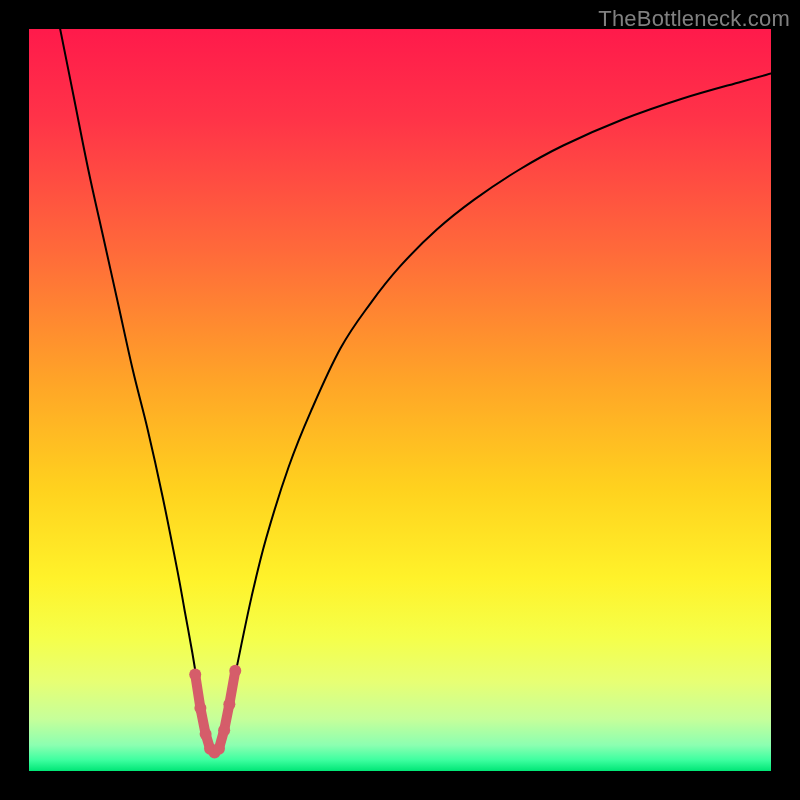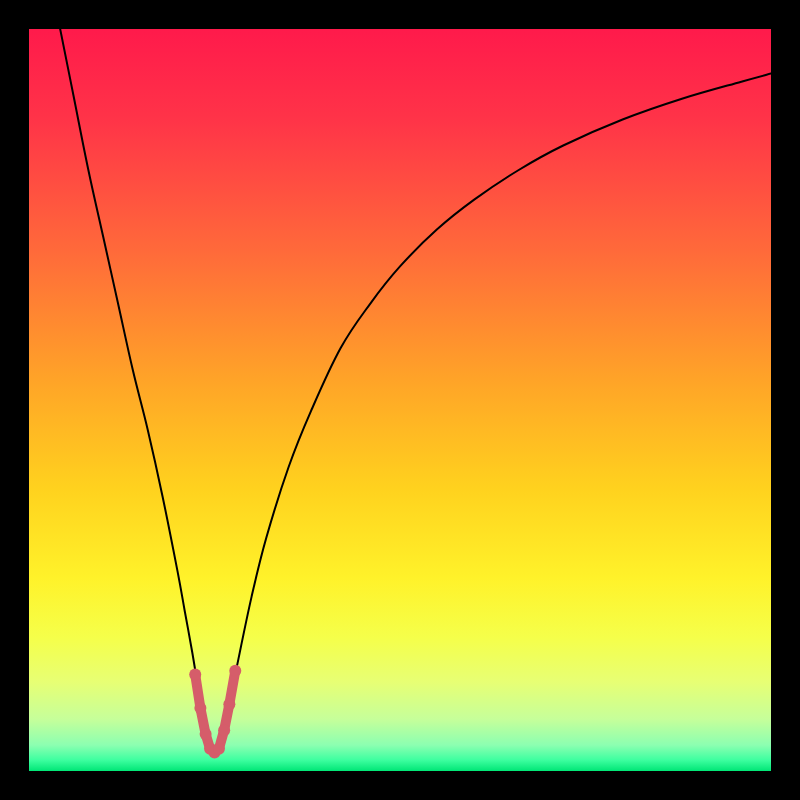--- a/index.html
+++ b/index.html
@@ -26,20 +26,21 @@
     }
     .plot svg { display: block; width: 100%; height: 100%; }
     .curve { fill: none; stroke: #000; stroke-width: 2; stroke-linecap: round; stroke-linejoin: round; }
     .dots circle { fill: #d55d6a; }
     .dots path { fill: none; stroke: #d55d6a; stroke-width: 10; stroke-linecap: round; stroke-linejoin: round; }
   </style>
 </head>
 <body>
 
 <div class="stage">
+  <div class="watermark">TheBottleneck.com</div>
   <div class="plot">
     <svg id="svg" viewBox="0 0 742 742" preserveAspectRatio="none">
       <defs>
         <linearGradient id="bg-grad" x1="0" y1="0" x2="0" y2="1">
             <stop offset="0.00%" stop-color="#ff1a4b"></stop>
             <stop offset="12.00%" stop-color="#ff3348"></stop>
             <stop offset="30.00%" stop-color="#ff6a3a"></stop>
             <stop offset="48.00%" stop-color="#ffa627"></stop>
             <stop offset="62.00%" stop-color="#ffd21e"></stop>
             <stop offset="74.00%" stop-color="#fff22a"></stop>

